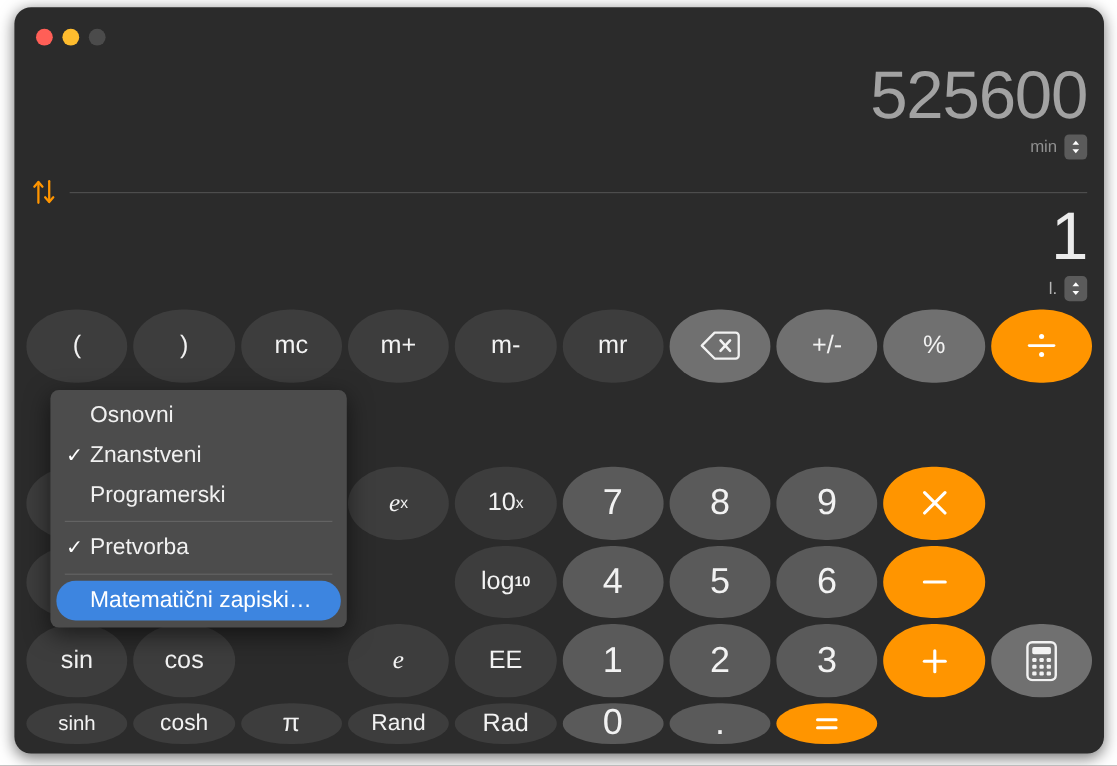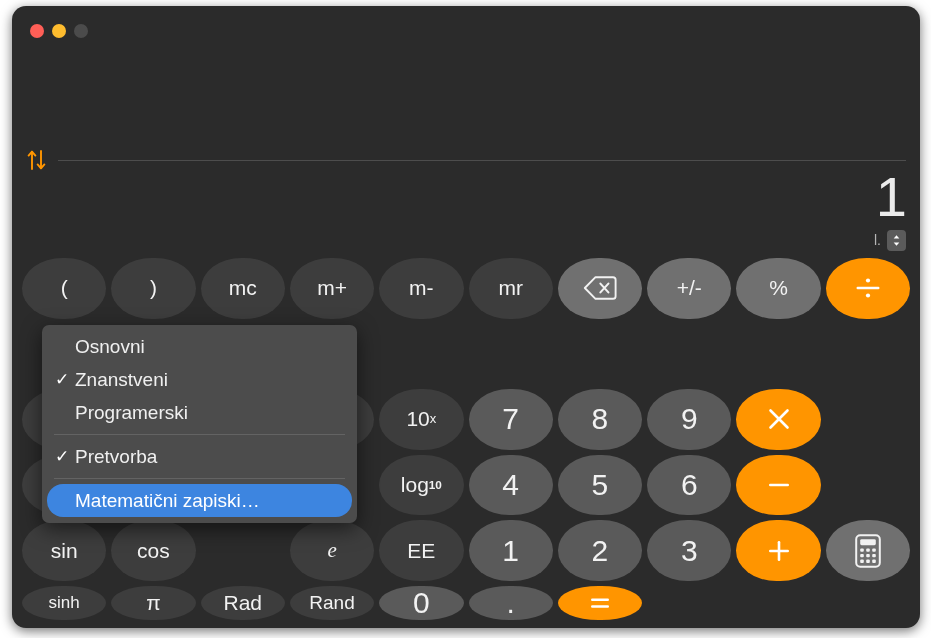--- a/index.html
+++ b/index.html
@@ -167,21 +167,21 @@
   .key .ital { font-style: italic; font-family: "Liberation Serif", serif; }
   .key .radsym { display: inline-flex; align-items: baseline; }
 
   .key svg { display: block; }
 
   
   .menu {
     position: absolute;
     left: 30px;
     top: 319px;
-    width: 315px;
+    width: 247px;
     background: #4c4c4c;
     border-radius: 7px;
     box-shadow: 0 6px 20px rgba(0,0,0,0.55);
     padding: 5px 0 6px 0;
     z-index: 60;
   }
   .menu-item {
     height: 33px;
     display: flex;
     align-items: center;
@@ -217,20 +217,32 @@
   <div class="window">
 
     <div class="traffic">
       <div class="light close"></div>
       <div class="light min"></div>
       <div class="light zoom"></div>
     </div>
 
     <div class="display">
 
+      <div class="conv-row top">
+        <div class="conv-value">525600</div>
+        <div class="unit-line">
+          <span class="unit-label">min</span>
+          <span class="stepper">
+            <svg width="11" height="13" viewBox="0 0 11 13">
+              <path d="M5.5 1.2 L8.3 4.6 L2.7 4.6 Z" fill="#ffffff"></path>
+              <path d="M5.5 11.8 L8.3 8.4 L2.7 8.4 Z" fill="#ffffff"></path>
+            </svg>
+          </span>
+        </div>
+      </div>
 
       <div class="swap-line">
         <span class="swap-icon">
           <svg width="22" height="24" viewBox="0 0 22 24">
             <g stroke="#ff9500" stroke-width="1.9" fill="none" stroke-linecap="round" stroke-linejoin="round">
               <path d="M6 21 L6 4"></path>
               <path d="M2.6 7.6 L6 3.6 L9.4 7.6"></path>
               <path d="M15 3 L15 20"></path>
               <path d="M11.6 16.4 L15 20.4 L18.4 16.4"></path>
             </g>
@@ -339,23 +351,24 @@
               <rect x="5.2" y="20" width="3.6" height="3.3" rx="1"></rect>
               <rect x="11.2" y="20" width="3.6" height="3.3" rx="1"></rect>
               <rect x="17.2" y="20" width="3.6" height="3.3" rx="1"></rect>
               <rect x="5.2" y="25.6" width="3.6" height="3.3" rx="1"></rect>
               <rect x="11.2" y="25.6" width="3.6" height="3.3" rx="1"></rect>
               <rect x="17.2" y="25.6" width="3.6" height="3.3" rx="1"></rect>
             </g>
           </svg>
         </div>
         <div class="key sci" style="font-size: 17px;">sinh</div>
+        <div class="key sci" style="font-size: 19px;">cosh</div>
         <div class="key sci">π</div>
+        <div class="key sci" style="font-size: 19px;">Rand</div>
         <div class="key sci">Rad</div>
-        <div class="key sci" style="font-size: 19px;">Rand</div>
         <div class="key digit">0</div>
         <div class="key digit">.</div>
         <div class="key accent">
           <svg width="28" height="28" viewBox="0 0 28 28">
             <rect x="5" y="9.6" width="18" height="2.5" rx="1.25" fill="#fff"></rect>
             <rect x="5" y="16.2" width="18" height="2.5" rx="1.25" fill="#fff"></rect>
           </svg>
         </div>
       </div>
 

